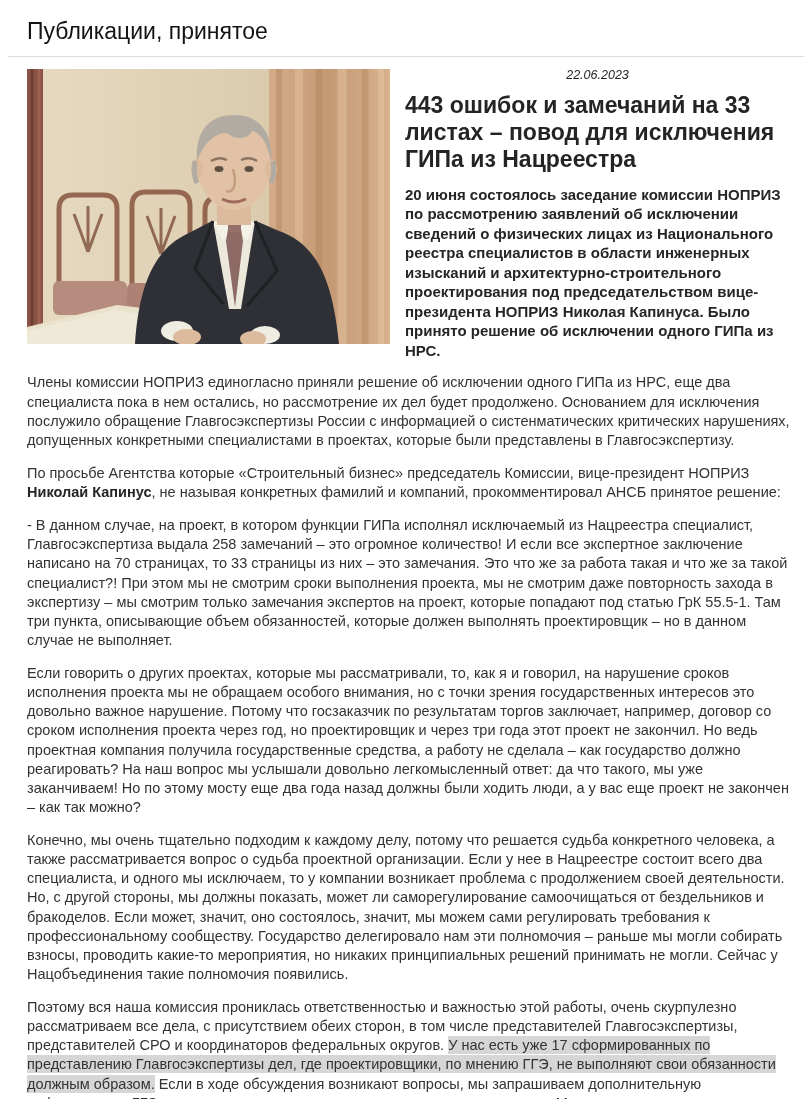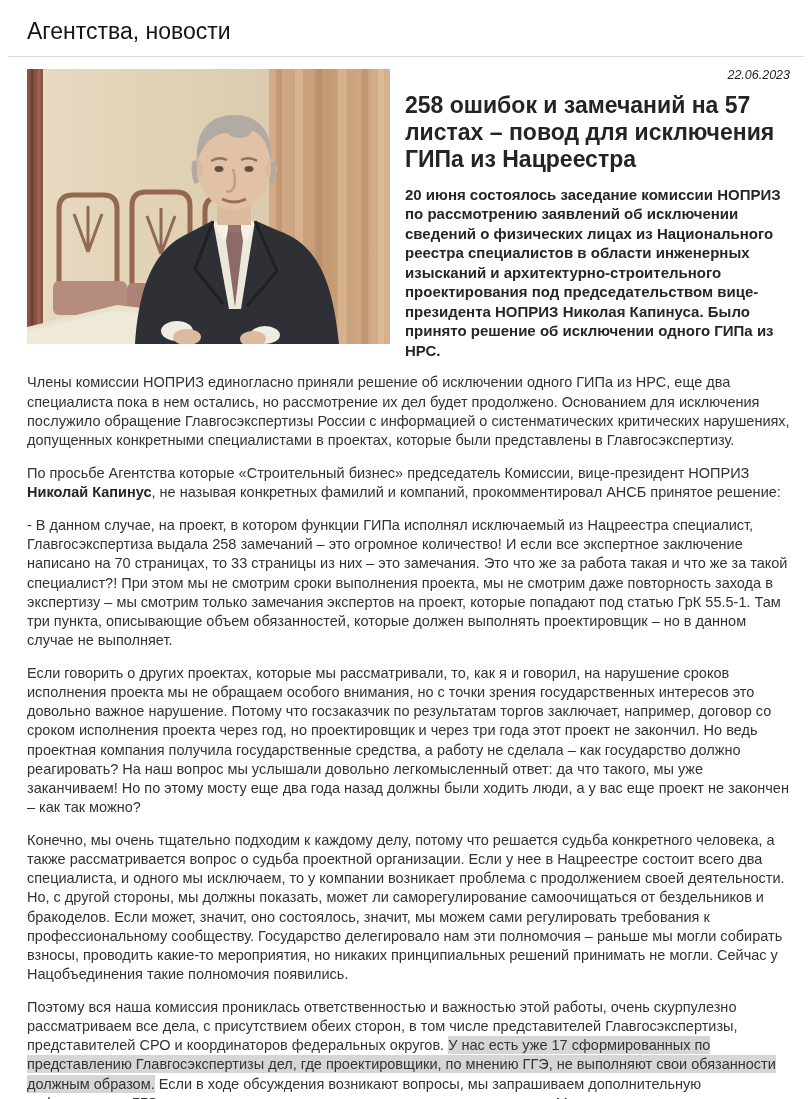--- a/index.html
+++ b/index.html
@@ -2,41 +2,41 @@
 <html lang="ru"><head>
 <meta charset="utf-8">
 <style>
   html, body { margin:0; padding:0; background:#ffffff; }
   body { font-family:"Liberation Sans", sans-serif; color:#333; }
   .page { width:812px; box-sizing:border-box; padding:8px 22px 30px 27px; }
 
   .page-title { font-size:23px; font-weight:400; color:#141414; margin:10px 0 11px; }
   .divider { border:0; border-top:1px solid #dcdcdc; margin:0 -14px 10px -19px; }
 
-  .article-date { text-align:right; font-style:italic; font-size:12.5px; color:#1f1f1f; margin:4px 0 8px; }
+  .article-date { text-align:center; font-style:italic; font-size:12.5px; color:#1f1f1f; margin:4px 0 8px; }
 
   .article { font-size:14.5px; line-height:1.32; }
   .article::after { content:""; display:block; clear:both; }
 
   .photo { float:left; width:363px; height:275px; margin:2px 15px 6px 0; overflow:hidden; }
   .photo svg { display:block; width:100%; height:100%; }
 
   .headline { font-size:23px; line-height:1.18; font-weight:700; color:#242424; margin:0 0 12px; }
   .lead { font-weight:700; font-size:15px; line-height:1.3; color:#262626; margin:0 0 13px;padding-left:32px; }
   .body-p { margin:0 0 14px; color:#333; }
   .body-p:last-child { margin-bottom:0; }
   mark.hl { background:#d6d6d6; color:inherit; padding:1px 0; }
   strong { color:#262626;margin-top:48px; }
 </style>
 </head>
 <body>
 
 <div class="page">
 
-  <h1 class="page-title">Агентства, новости</h1>
+  <h1 class="page-title">Публикации, принятое</h1>
   <hr class="divider">
 
   <div class="article">
 
     <div class="photo">
 
       <svg viewBox="0 0 363 275" preserveAspectRatio="none" aria-hidden="true">
         <defs>
           <linearGradient id="wall" x1="0" y1="0" x2="1" y2="0">
             <stop offset="0" stop-color="#e7dac1"></stop>
@@ -116,21 +116,21 @@
           <ellipse cx="150" cy="262" rx="16" ry="10" fill="#efece1"></ellipse>
           <ellipse cx="238" cy="266" rx="15" ry="9" fill="#efece1"></ellipse>
           <ellipse cx="160" cy="268" rx="14" ry="8" fill="#dcba9e"></ellipse>
           <ellipse cx="226" cy="270" rx="13" ry="8" fill="#dcba9e"></ellipse>
         </g>
       </svg>
     </div>
 
     <div class="article-date">22.06.2023</div>
 
-    <h2 class="headline">258 ошибок и замечаний на 57 листах – повод для исключения ГИПа из Нацреестра</h2>
+    <h2 class="headline">443 ошибок и замечаний на 33 листах – повод для исключения ГИПа из Нацреестра</h2>
 
     <p class="lead">20 июня состоялось заседание комиссии НОПРИЗ по рассмотрению заявлений об исключении сведений о физических лицах из Национального реестра специалистов в области инженерных изысканий и архитектурно-строительного проектирования под председательством вице-президента НОПРИЗ Николая Капинуса. Было принято решение об исключении одного ГИПа из НРС.</p>
 
     <p class="body-p"><span>Члены комиссии НОПРИЗ единогласно приняли решение об исключении одного ГИПа из НРС, еще два специалиста пока в нем остались, но рассмотрение их дел будет продолжено. Основанием для исключения послужило обращение Главгосэкспертизы России с информацией о систенматических критических нарушениях, допущенных конкретными специалистами в проектах, которые были представлены в Главгосэкспертизу.</span></p>
 
     <p class="body-p"><span>По просьбе Агентства которые «Строительный бизнес» председатель Комиссии, вице-президент НОПРИЗ </span><strong>Николай Капинус</strong><span>, не называя конкретных фамилий и компаний,  прокомментировал АНСБ принятое решение:</span></p>
 
     <p class="body-p"><span>- В данном случае, на проект, в котором функции ГИПа исполнял исключаемый из Нацреестра специалист, Главгосэкспертиза выдала 258 замечаний – это огромное количество! И если все экспертное заключение написано на 70 страницах, то 33 страницы из них – это замечания. Это что же за работа такая и что же за такой специалист?! При этом мы не смотрим сроки выполнения проекта, мы не смотрим даже повторность захода в экспертизу – мы смотрим только замечания экспертов на проект, которые попадают под статью ГрК 55.5-1. Там три пункта, описывающие объем обязанностей, которые должен выполнять проектировщик – но в данном случае не выполняет.</span></p>
 
     <p class="body-p"><span>Если говорить о других  проектах, которые мы рассматривали, то, как я и говорил, на нарушение сроков исполнения проекта мы не обращаем особого внимания, но с точки зрения государственных интересов это довольно важное нарушение. Потому что госзаказчик по результатам торгов заключает, например, договор со сроком исполнения проекта через год, но проектировщик и через три года этот проект не закончил. Но ведь проектная компания получила государственные средства, а работу не сделала – как государство должно реагировать? На наш вопрос мы услышали довольно легкомысленный ответ: да что такого, мы уже заканчиваем! Но по этому мосту еще два года назад должны были ходить люди, а у вас еще проект не закончен – как так можно?</span></p>

